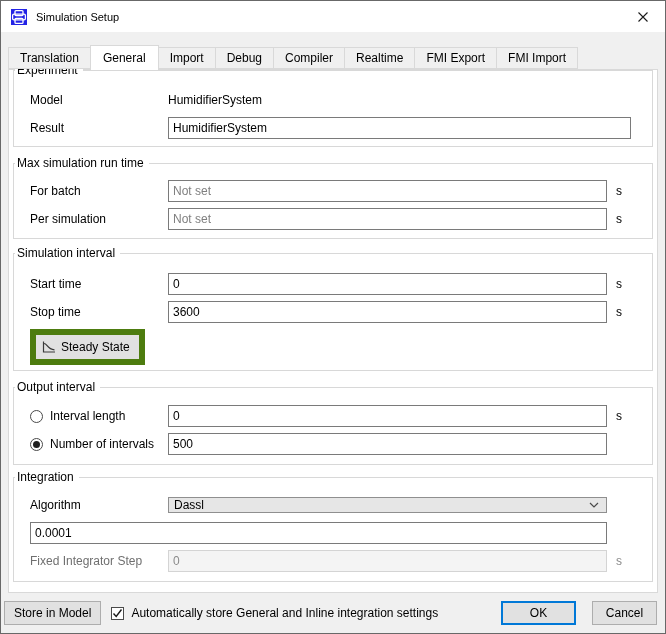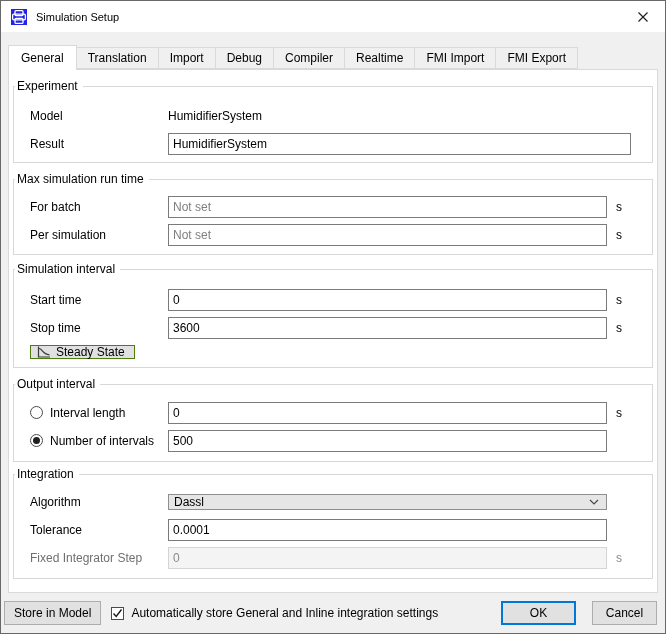--- a/index.html
+++ b/index.html
@@ -18,21 +18,21 @@
   
   .tabbar{display:flex;align-items:flex-end;margin-top:13px;position:relative;z-index:2;}
   .tab{background:#f0f0f0;border:1px solid #d9d9d9;padding:3px 11px;margin-left:-1px;white-space:nowrap;}
   .tab:first-child{margin-left:0;}
   .tab.active{background:#fff;padding:5px 12px;border-bottom:none;margin-bottom:-1px;z-index:3;}
   
   .frame{background:#fff;border:1px solid #d9d9d9;height:524px;box-sizing:border-box;padding:0 4px;}
   
   .group{border:1px solid #d8d8d8;position:relative;padding-left:16px;padding-right:21px;box-sizing:border-box;}
   .group .caption{position:absolute;top:-8px;left:1px;background:#fff;padding:0 5px 0 2px;line-height:15px;}
-  .g-experiment{margin-top:16px;padding-top:15px;padding-bottom:4px;}
+  .g-experiment{padding-top:15px;padding-bottom:4px;}
   .g-maxrun{margin-top:16px;padding-top:13px;padding-bottom:5px;}
   .g-siminterval{margin-top:14px;padding-top:16px;padding-bottom:5px;}
   .g-outinterval{margin-top:16px;padding-top:14px;padding-bottom:6px;}
   .g-integration{margin-top:12px;padding-top:13px;padding-bottom:6px;}
   .row{display:flex;align-items:center;height:28px;}
   .lbl{flex:0 0 138px;}
   .lbl.disabled{color:#6f6f6f;}
   input.field{flex:1;height:22px;box-sizing:border-box;border:1px solid #7a7a7a;padding:0 4px;
     font-family:"Liberation Sans",sans-serif;font-size:12px;background:#fff;color:#000;min-width:0;}
   input.field::placeholder{color:#7f7f7f;}
@@ -44,22 +44,22 @@
   .radio-wrap{flex:0 0 138px;display:flex;align-items:center;}
   .radio{width:13px;height:13px;border:1px solid #4a4a4a;border-radius:50%;background:#fff;
     margin-right:7px;flex:0 0 13px;box-sizing:border-box;position:relative;}
   .radio.checked::after{content:"";position:absolute;left:2px;top:2px;width:7px;height:7px;border-radius:50%;background:#1f1f1f;}
   
   .combo{flex:1;height:16px;box-sizing:border-box;border:1px solid #8f8f8f;background:#e6e6e6;
     display:flex;align-items:center;justify-content:space-between;padding:0 7px 0 5px;}
   
   .btn{height:24px;background:#e1e1e1;border:1px solid #adadad;font-family:"Liberation Sans",sans-serif;
     font-size:12px;display:inline-flex;align-items:center;justify-content:center;box-sizing:border-box;padding:0 9px;}
-  .steady-btn{height:14px;margin-top:3px;display:inline-flex;align-items:center;gap:5px;background:#e1e1e1;
-    border:1px solid #4d7c0f;padding:0 9px 0 5px;font-size:12px;box-sizing:border-box;}
+  .steady-btn{height:36px;margin-top:3px;display:inline-flex;align-items:center;gap:5px;background:#e1e1e1;
+    border:6px solid #4d7c0f;padding:0 9px 0 5px;font-size:12px;box-sizing:border-box;}
   
   .footer{height:40px;display:flex;align-items:center;margin-left:-4px;margin-right:-3px;}
   .checkbox{width:13px;height:13px;border:1px solid #4a4a4a;background:#fff;margin:0 7px 0 10px;
     display:flex;align-items:center;justify-content:center;flex:0 0 13px;box-sizing:border-box;}
   .footer-spacer{flex:1;}
   .ok-btn{width:75px;border:2px solid #0078d7;}
   .cancel-btn{width:65px;margin-left:16px;margin-right:4px;}
 </style>
 </head>
 <body>
@@ -79,28 +79,28 @@
     <span class="close-btn">
       <svg width="12" height="12" viewBox="0 0 12 12">
         <path d="M1.5 1.5 L10.5 10.5 M10.5 1.5 L1.5 10.5" stroke="#1a1a1a" stroke-width="1.1" fill="none"></path>
       </svg>
     </span>
   </div>
 
   <div class="dialog-body">
 
     <div class="tabbar">
+      <div class="tab">Translation</div>
       <div class="tab active">General</div>
-      <div class="tab">Translation</div>
       <div class="tab">Import</div>
       <div class="tab">Debug</div>
       <div class="tab">Compiler</div>
       <div class="tab">Realtime</div>
+      <div class="tab">FMI Export</div>
       <div class="tab">FMI Import</div>
-      <div class="tab">FMI Export</div>
     </div>
 
     <div class="frame">
 
       <div class="group g-experiment">
         <span class="caption">Experiment</span>
         <div class="row">
           <span class="lbl">Model</span>
           <span class="static-value">HumidifierSystem</span>
         </div>
@@ -171,21 +171,20 @@
           <span class="lbl">Algorithm</span>
           <span class="combo">
             <span>Dassl</span>
             <svg width="10" height="6" viewBox="0 0 10 6">
               <path d="M1 1 L5 5 L9 1" stroke="#4a4a4a" stroke-width="1.2" fill="none"></path>
             </svg>
           </span>
           <span class="suffix"></span>
         </div>
         <div class="row">
-          <span class="lbl">Tolerance</span>
           <input class="field" type="text" value="0.0001" style="">
           <span class="suffix"></span>
         </div>
         <div class="row">
           <span class="lbl disabled">Fixed Integrator Step</span>
           <input class="field" type="text" disabled="" value="0" style="">
           <span class="suffix disabled">s</span>
         </div>
       </div>
 

